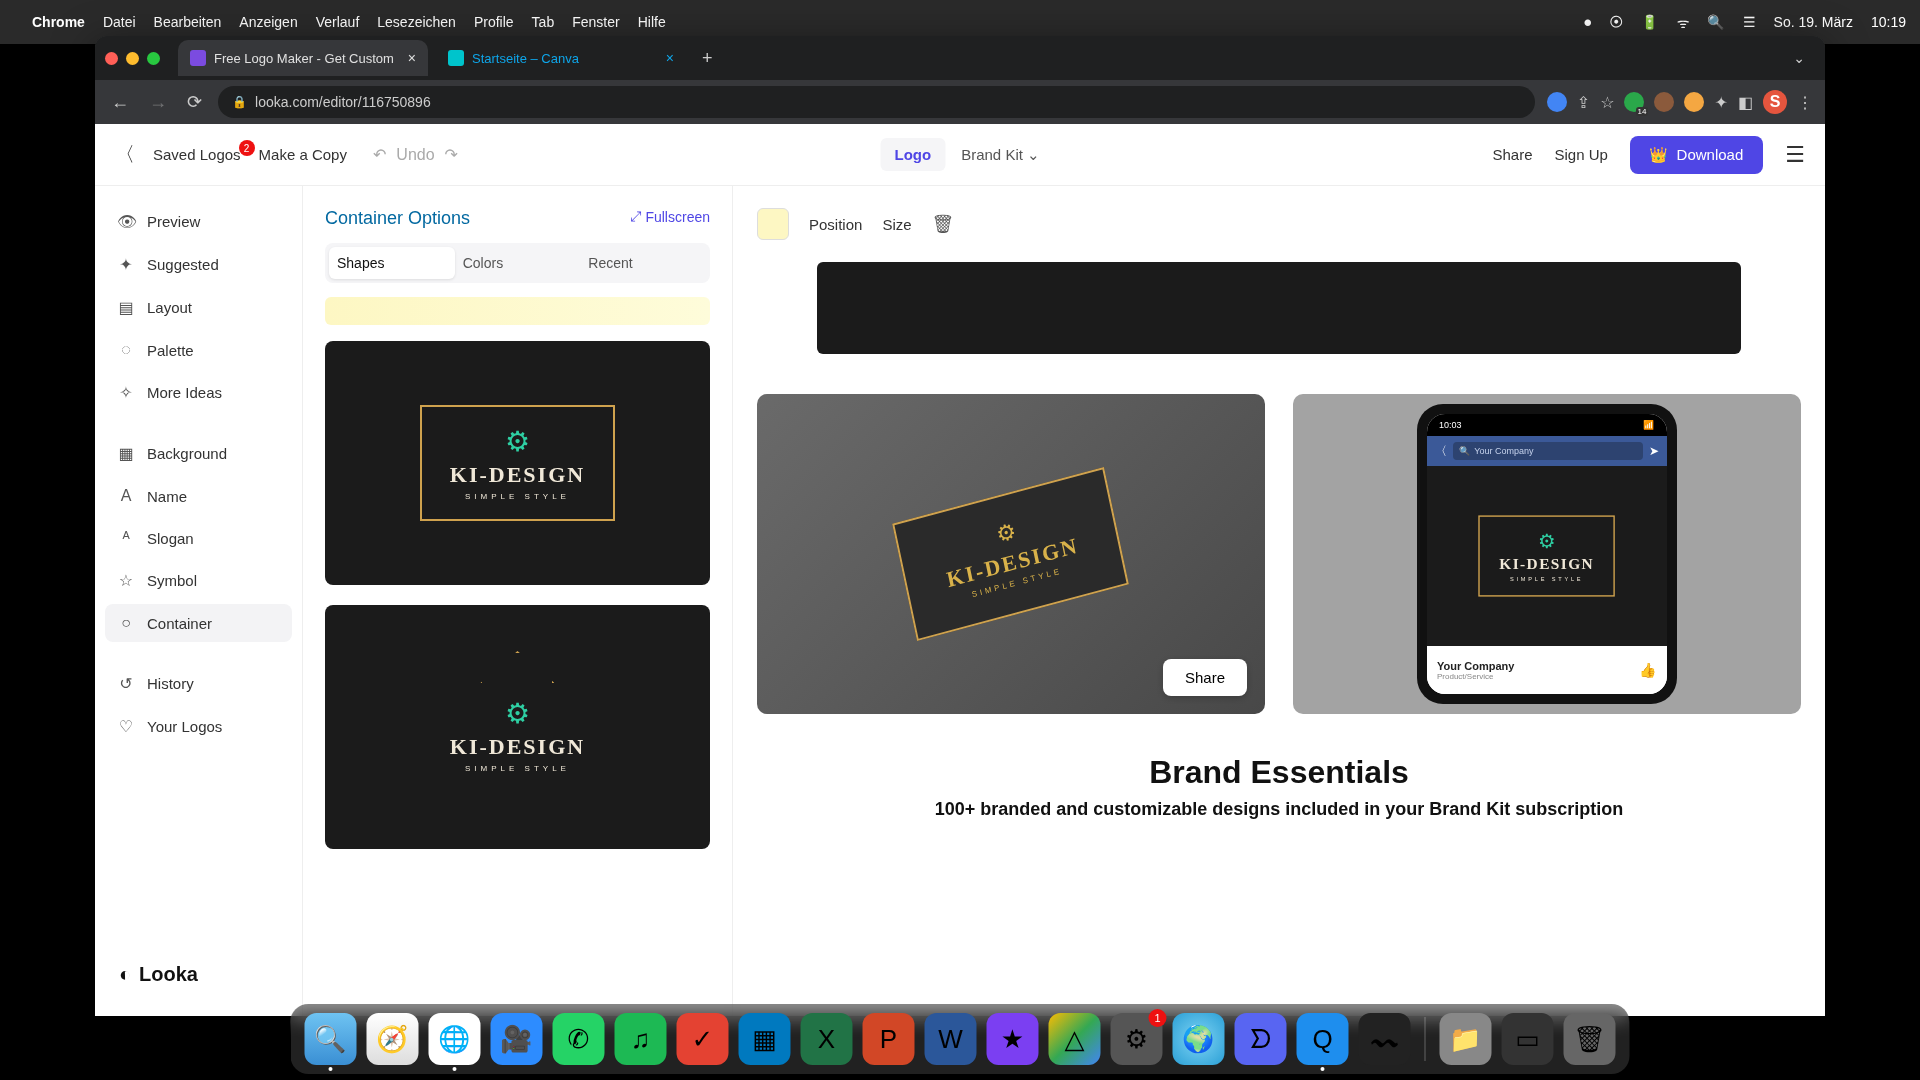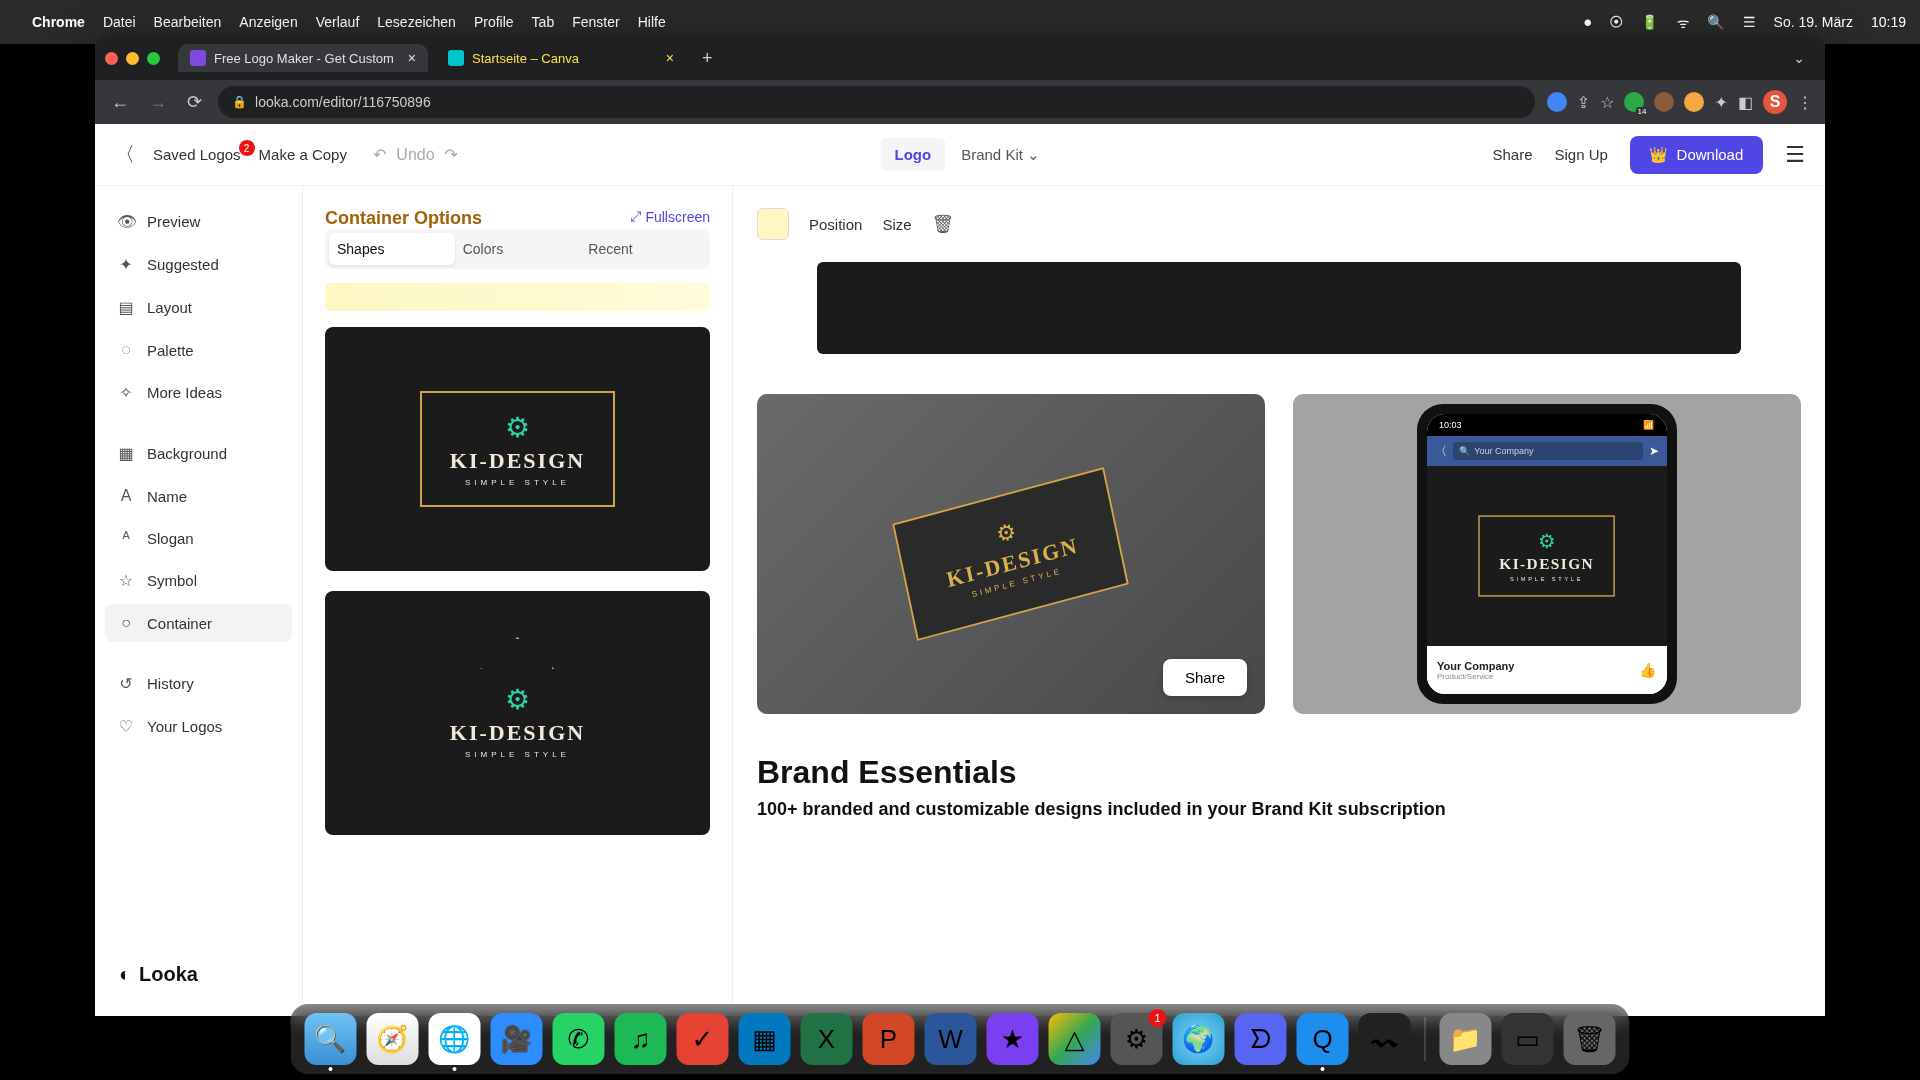--- a/index.html
+++ b/index.html
@@ -11,22 +11,22 @@
 .apple-logo { font-size:16px; }
 .menubar .app-name { font-weight:600; }
 .menubar .right span { display:flex; align-items:center; }
 
 
 .chrome { position:absolute; left:95px; top:36px; right:95px; bottom:64px; background:#36373a; border-radius:12px 12px 0 0; overflow:hidden; display:flex; flex-direction:column; box-shadow:0 10px 40px rgba(0,0,0,.5); }
 .tabbar { height:44px; background:#1f2021; display:flex; align-items:center; padding:0 10px; gap:8px; }
 .traffic { display:flex; gap:8px; margin-right:10px; }
 .tlight { width:13px; height:13px; border-radius:50%; }
 .tl-red{background:#ff5f57;} .tl-yel{background:#febc2e;} .tl-grn{background:#28c840;}
-.tab { background:#36373a; height:28px; border-radius:10px 10px 0 0; display:flex; align-items:center; padding:0 12px; color:#e0e0e0; font-size:13px; gap:8px; width:250px; }
-.tab.inactive { background:transparent; color:#fde047; }
+.tab { background:#36373a; height:36px; border-radius:10px 10px 0 0; display:flex; align-items:center; padding:0 12px; color:#e0e0e0; font-size:13px; gap:8px; width:250px; }
+.tab.inactive { background:transparent; color:#0ea5e9; }
 .tab .favicon { width:16px; height:16px; border-radius:3px; background:#7b4be0; display:inline-block; }
 .tab .favicon.c2 { background:#00c4cc; }
 .tab .close { margin-left:auto; font-size:14px; cursor:pointer; }
 .newtab { color:#ccc; font-size:18px; padding:0 8px; cursor:pointer; }
 .tabbar .dropdown { margin-left:auto; color:#ccc; font-size:14px; padding:0 10px; }
 
 .toolbar { height:44px; background:#36373a; display:flex; align-items:center; padding:0 12px; gap:12px; }
 .toolbar .navbtn { color:#ccc; font-size:18px; cursor:pointer; padding:4px; }
 .toolbar .navbtn.disabled { opacity:.4; }
 .url { flex:1; background:#1f2021; border-radius:20px; height:32px; display:flex; align-items:center; padding:0 14px; color:#ccc; font-size:14px; gap:8px; }
@@ -60,21 +60,21 @@
 
 .leftnav { width:208px; border-right:1px solid #eee; padding:16px 10px; display:flex; flex-direction:column; gap:4px; overflow-y:auto; }
 .nav-item { display:flex; align-items:center; gap:12px; padding:10px 12px; border-radius:8px; font-size:15px; color:#333; cursor:pointer; }
 .nav-item.active { background:#f3f3f5; font-weight:500; }
 .nav-item .ic { width:18px; text-align:center; font-size:16px; color:#555; }
 .nav-sep { height:14px; }
 .looka-logo { margin-top:auto; padding:14px; display:flex; align-items:center; gap:8px; font-size:20px; font-weight:700; color:#111; }
 
 
 .options { width:430px; border-right:1px solid #eee; padding:22px 22px 0; overflow-y:auto; background:#fff; position:relative; }
-.options h2 { font-size:18px; font-weight:700; color:#a16207; margin-bottom:0; }
+.options h2 { font-size:18px; font-weight:400; color:#0369a1; margin-bottom:14px; }
 .fullscreen { position:absolute; top:22px; right:22px; color:#4F46E5; font-size:14px; cursor:pointer; display:flex; align-items:center; gap:4px; }
 .pills { display:flex; background:#f5f5f7; border-radius:8px; padding:4px; margin-bottom:14px; }
 .pill { flex:1; text-align:left; padding:8px; border-radius:6px; font-size:14px; color:#555; cursor:pointer; }
 .pill.active { background:#fff; color:#111; box-shadow:0 1px 3px rgba(0,0,0,.1); }
 .suggest-bar { background:#f5f5f7; padding:10px 14px; border-radius:8px; font-size:14px; color:#333; margin-bottom:10px; }
 .suggest-bar .change { color:#4F46E5; font-weight:500; cursor:pointer; }
 .yellow-strip { height:28px; background:linear-gradient(90deg,#fdf7c3,#fefcda); border-radius:6px; margin-bottom:16px; }
 .container-card { width:100%; height:244px; background:#1b1b1b; border-radius:8px; margin-bottom:20px; display:flex; align-items:center; justify-content:center; }
 .logo-box { border:2px solid #cfa24e; padding:18px 28px; text-align:center; }
 .logo-box .ic-svg { color:#2ecfa3; font-size:28px; margin-bottom:4px; }
@@ -106,21 +106,21 @@
 .phone-search .back{color:#fff;font-size:12px;}
 .phone-search .field{flex:1;background:#2d4370;border-radius:4px;height:18px;color:#c5d2ec;font-size:9px;display:flex;align-items:center;padding:0 6px;gap:4px;}
 .phone-search .share{color:#fff;font-size:12px;}
 .phone-cover { flex:1; background:#1b1b1b; display:flex; align-items:center; justify-content:center; }
 .phone-cover .logo-box{ transform:scale(.7); }
 .phone-footer { height:48px; background:#fff; padding:8px 10px; display:flex; align-items:center; justify-content:space-between; }
 .phone-footer .yc { font-size:11px; font-weight:600; color:#222; }
 .phone-footer .sub { font-size:8px; color:#888; }
 .phone-footer .like { font-size:14px; color:#777; }
 
-.brand-essentials { text-align:left; }
+.brand-essentials { text-align:center; }
 .brand-essentials h2 { font-size:32px; font-weight:700; color:#111; margin-bottom:8px; }
 .brand-essentials p { font-size:18px; font-weight:600; color:#111; }
 
 
 .dock { position:absolute; bottom:6px; left:50%; transform:translateX(-50%); height:70px; background:rgba(60,60,60,.55); border-radius:18px; display:flex; align-items:center; padding:0 14px; gap:10px; backdrop-filter:blur(10px); }
 .dock .app-ic { width:52px; height:52px; border-radius:12px; display:flex; align-items:center; justify-content:center; font-size:26px; position:relative; cursor:pointer; }
 .dock .sep { width:1px; height:44px; background:rgba(255,255,255,.3); margin:0 4px; }
 .dock .app-ic .dot{position:absolute;bottom:-6px;left:50%;transform:translateX(-50%);width:4px;height:4px;background:#fff;border-radius:50%;}
 .dock .app-ic .badge-d{position:absolute;top:-4px;right:-4px;background:#e11;color:#fff;width:18px;height:18px;border-radius:50%;font-size:11px;display:flex;align-items:center;justify-content:center;}
 </style>

